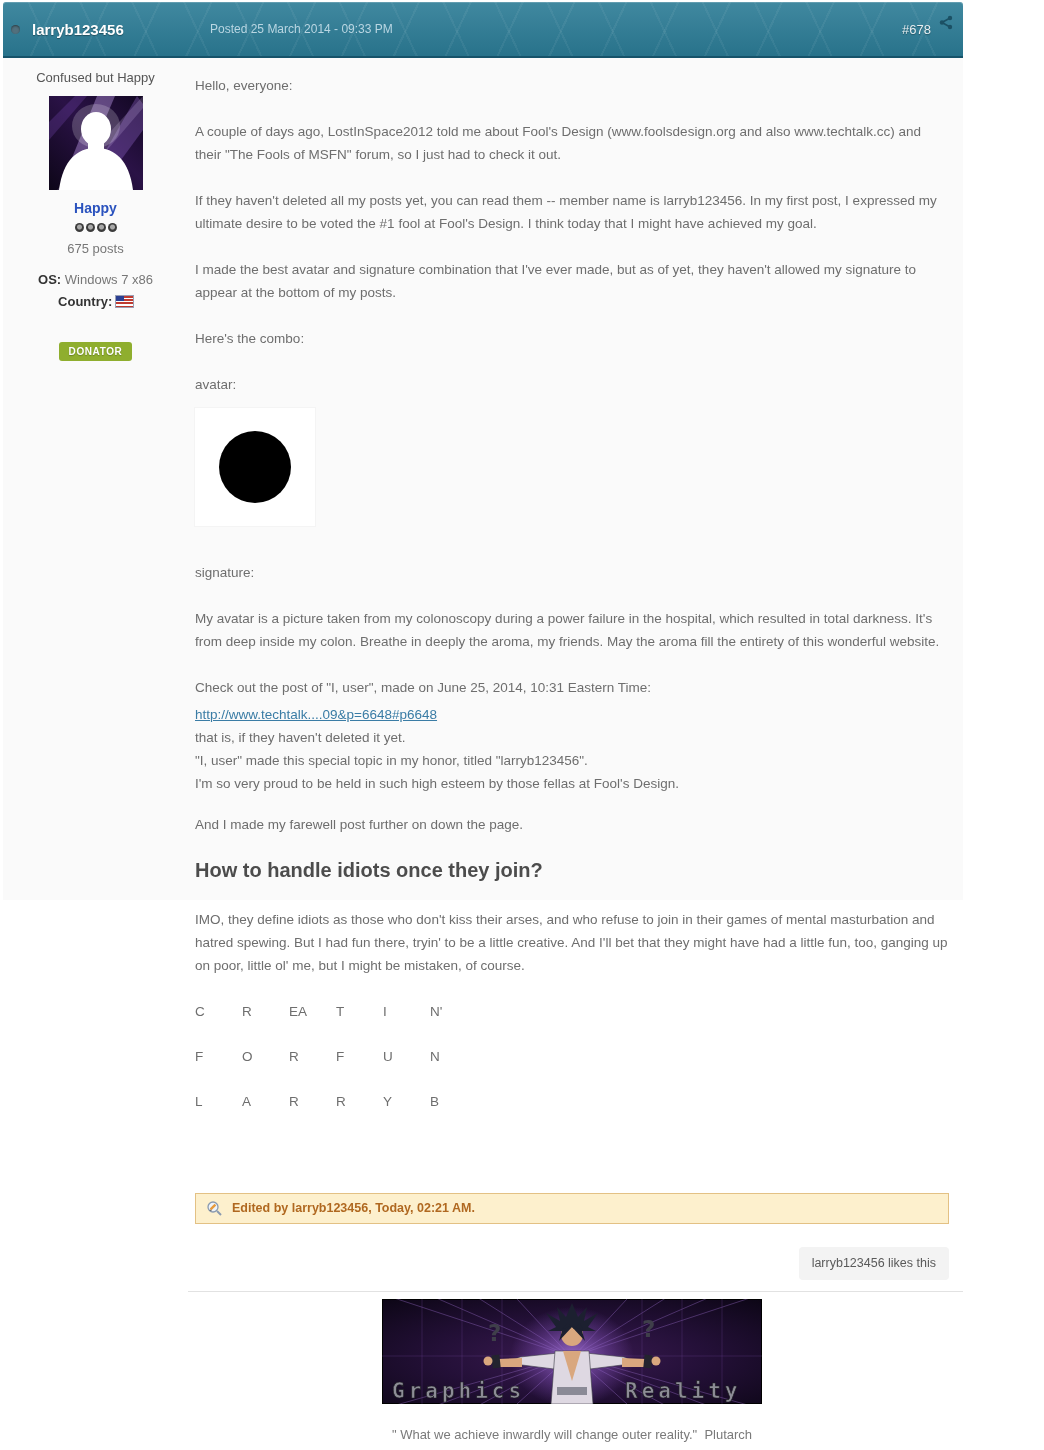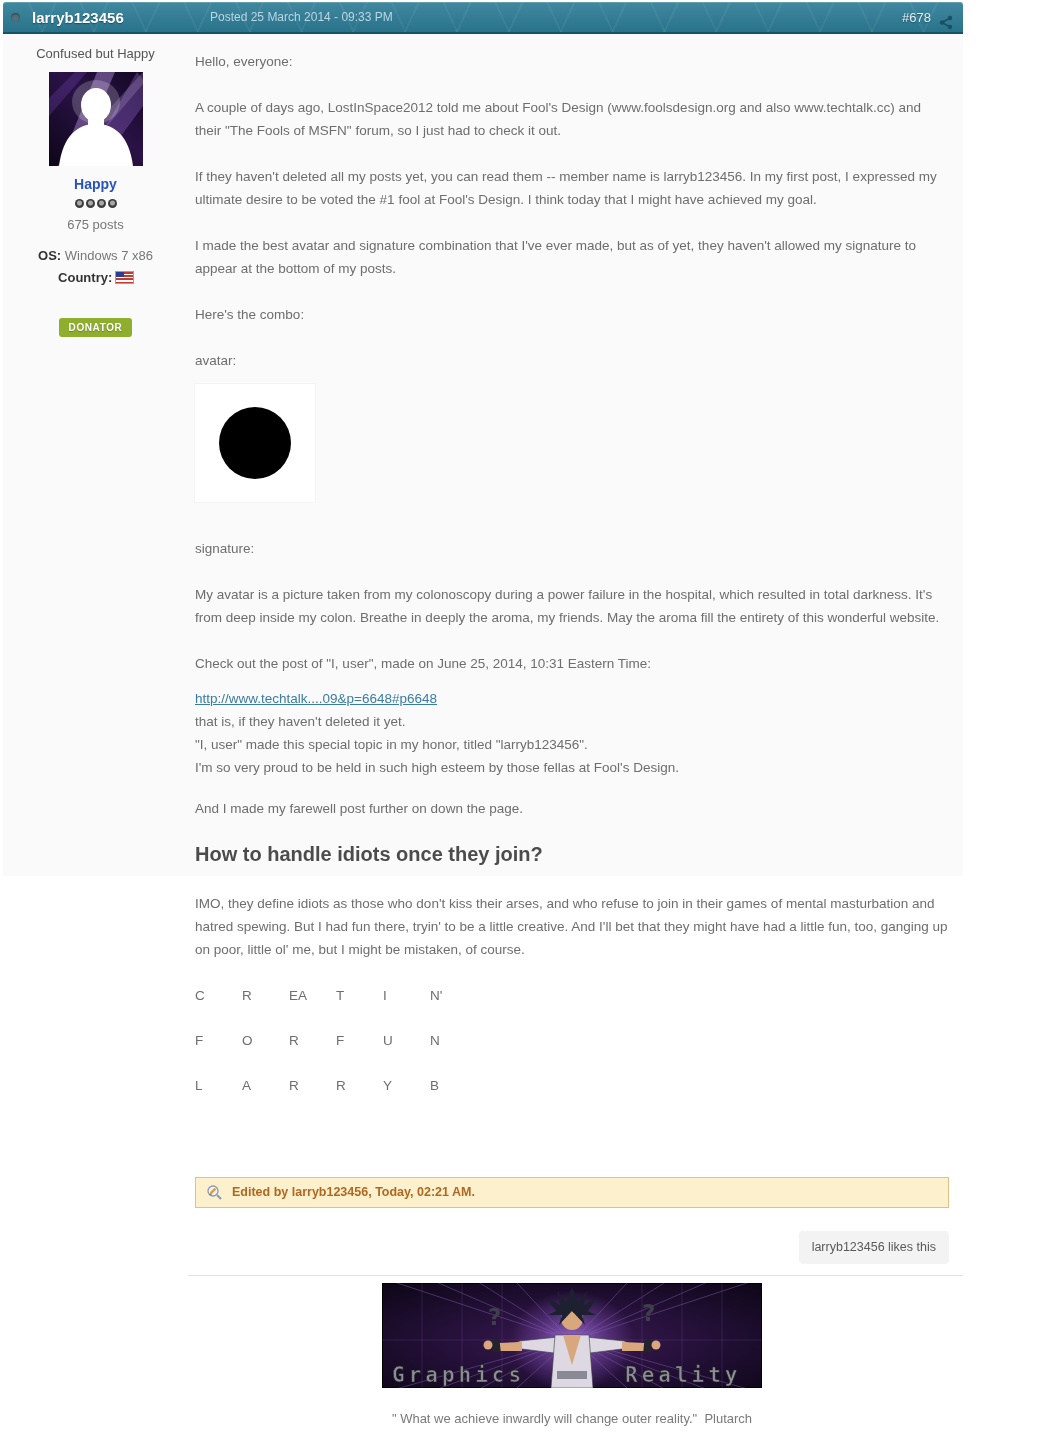--- a/index.html
+++ b/index.html
@@ -7,21 +7,21 @@
   body {
     width:1044px; height:1450px; overflow:hidden;
     background:#ffffff;
     font-family:"Liberation Sans","DejaVu Sans",sans-serif;
     color:#6e6e6e;
   }
   .post { margin:2px 0 0 3px; width:960px; }
 
   
   .post-header {
-    position:relative; height:32px;
+    position:relative; height:56px;
     display:flex; align-items:center;
     padding:0 10px 0 8px;
     border-radius:3px 3px 0 0;
     background-color:#2b7b95;
     background-image:
       repeating-linear-gradient(115deg, rgba(255,255,255,0.055) 0 2px, rgba(255,255,255,0) 2px 47px),
       repeating-linear-gradient(245deg, rgba(255,255,255,0.05) 0 2px, rgba(255,255,255,0) 2px 47px),
       linear-gradient(to bottom, rgba(255,255,255,0.10), rgba(0,0,0,0.07));
     border-bottom:2px solid #16536a;
     box-shadow:inset 0 1px 0 rgba(255,255,255,0.18);
@@ -63,21 +63,21 @@
           box-shadow:0 0 0 1px #9aa0b5; }
   .flag::after { content:""; position:absolute; left:0; top:0; width:8px; height:5px; background:#2b3f92; }
   .donator-badge { display:inline-block; margin-top:26px; background:#8fae2e; color:#fff;
           font-weight:bold; font-size:10px; letter-spacing:0.6px; padding:4px 10px; border-radius:3px;
           text-shadow:0 1px 1px rgba(0,0,0,0.25); }
 
   
   .content { flex:1; padding:16px 14px 0 7px; font-size:13.5px; line-height:23px; color:#6e6e6e; }
   .content p { margin:0 0 23px 0; }
   p.tight { margin:0; }
-  p.gap-sm { margin-bottom:12px; }
+  p.gap-sm { margin-bottom:4px; }
   p.gap-md { margin-bottom:18px; }
   p.pre-head { margin-bottom:6px; }
   .post-link { color:#3a7ca5; text-decoration:underline; cursor:pointer; }
 
   .avatar-box { position:relative; width:120px; height:118px; background:#ffffff;
           margin:12px 0 35px 0; box-shadow:0 0 0 1px rgba(0,0,0,0.025); }
   .avatar-dot { position:absolute; left:24px; top:23px; width:72px; height:72px; border-radius:50%; background:#000; }
 
   h2.q-heading { font-size:20px; color:#4c4c4c; margin:0 0 26px 0; font-weight:bold; }
 

